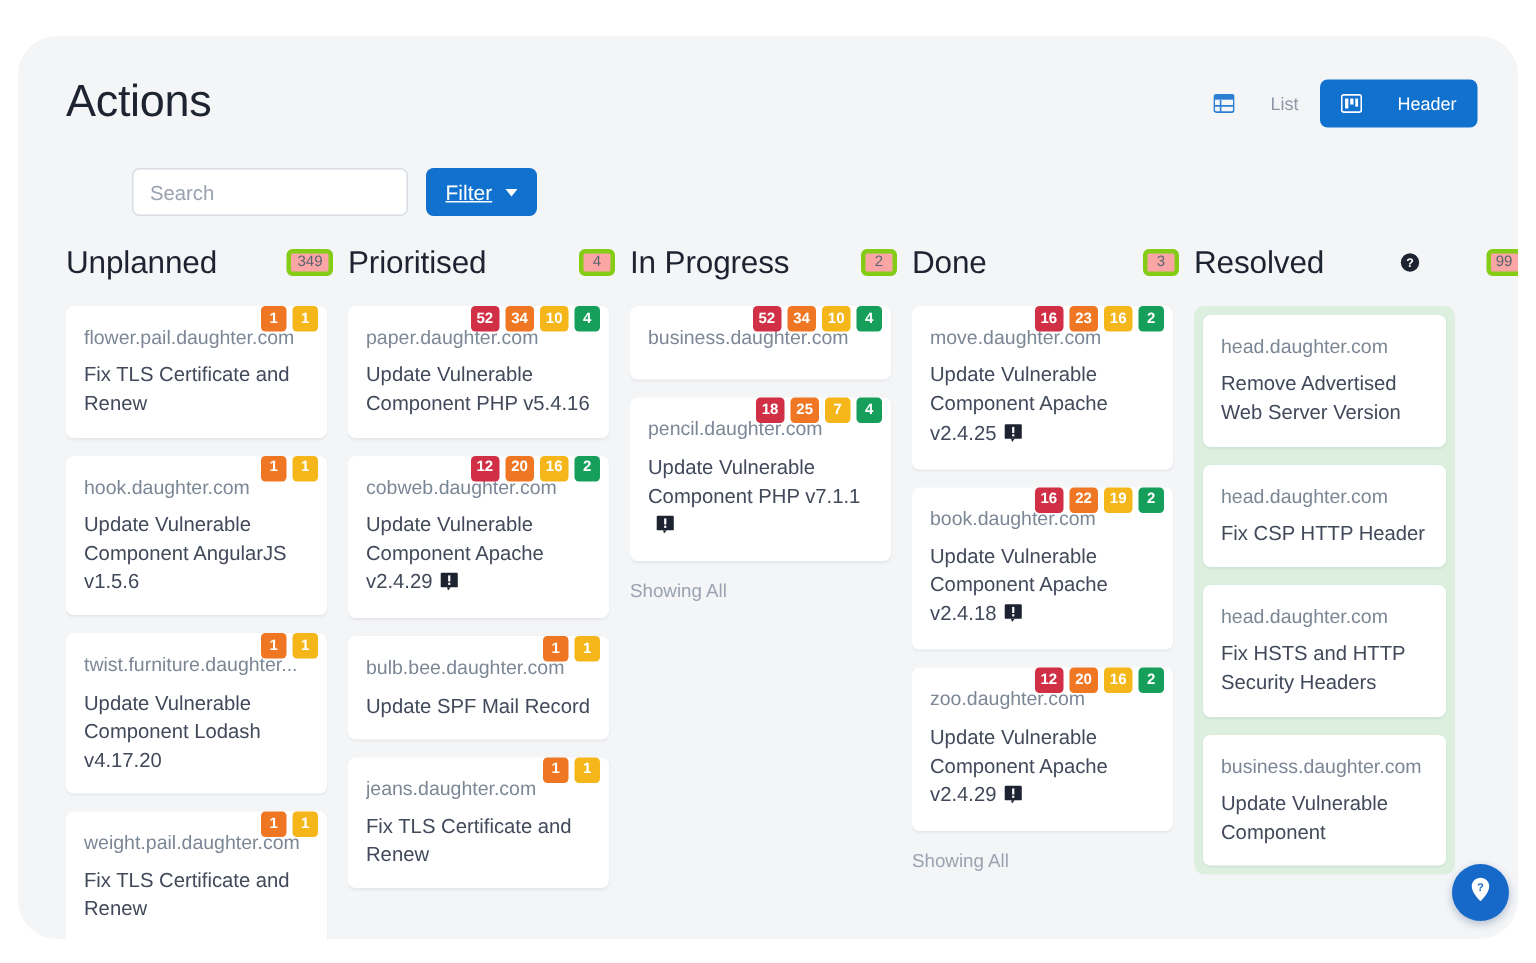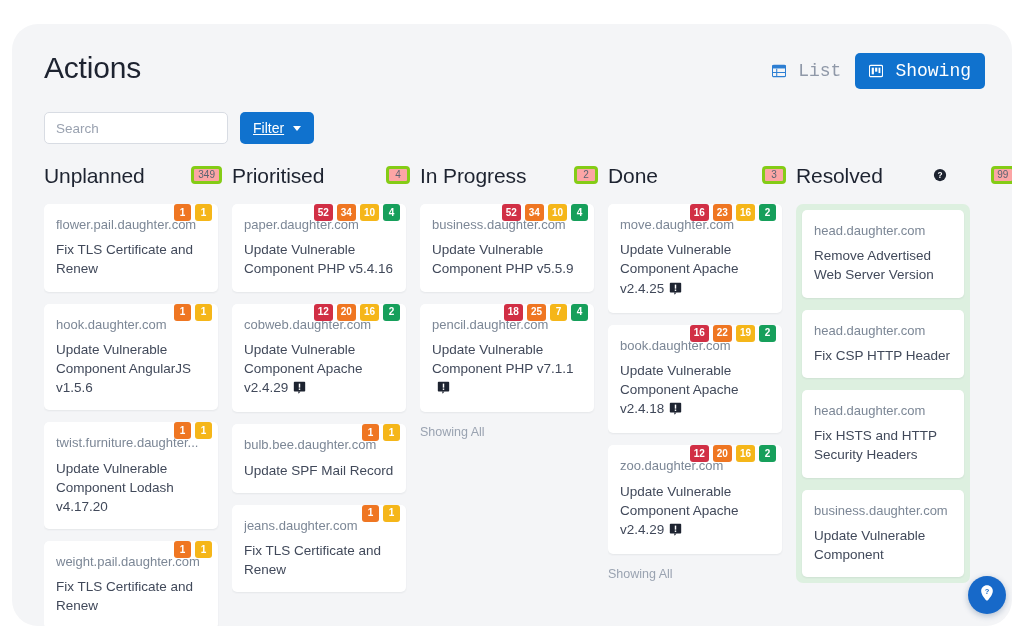--- a/index.html
+++ b/index.html
@@ -48,29 +48,28 @@
     position: absolute;
     right: 27px;
     top: 29px;
     display: flex;
     align-items: center;
     gap: 8px;
   }
   .view-btn {
     display: flex;
     align-items: center;
-    gap: 12px;
-    font-size: 18px;
+    gap: 24px;
+    font-size: 12px;
     border-radius: 5px;
     padding: 9px 14px;
     cursor: pointer;
     user-select: none;
     line-height: 1;
     box-sizing: border-box;
-    font-family: Liberation Mono, monospace;
   }
   .view-btn.inactive {
     color: #8f98a8;
     background: transparent;
     padding-right: 6px;
   }
   .view-btn.active {
     color: #ffffff;
     background: #1072ce;
   }
@@ -90,20 +89,21 @@
     height: 32px;
     box-sizing: border-box;
     border: 1px solid #d8dce3;
     background: #ffffff;
     border-radius: 5px;
     padding: 0 11px;
     font-size: 13.5px;
     font-family: "Liberation Sans", sans-serif;
     color: #3c4454;
     outline: none;
+    margin-left: 44px;
   }
   .search-input::placeholder { color: #9aa2b0; }
   .filter-btn {
     height: 32px;
     box-sizing: border-box;
     background: #1072ce;
     color: #ffffff;
     border: none;
     border-radius: 5px;
     padding: 0 13px;
@@ -296,21 +296,21 @@
       </div>
       <div class="view-btn active">
         <span class="vb-icon">
           <svg width="14" height="14" viewBox="0 0 16 16">
             <rect x="0.5" y="1.5" width="15" height="13" rx="1.6" fill="none" stroke="#ffffff" stroke-width="1.3"></rect>
             <rect x="3.1" y="4.2" width="2.5" height="7.6" fill="#ffffff"></rect>
             <rect x="7.0" y="4.2" width="2.5" height="4.6" fill="#ffffff"></rect>
             <rect x="10.9" y="4.2" width="2.1" height="6.2" fill="#ffffff"></rect>
           </svg>
         </span>
-        <span>Showing</span>
+        <span>Header</span>
       </div>
     </div>
   </div>
 
   <div class="controls-row">
     <input class="search-input" type="text" placeholder="Search" style="">
     <button class="filter-btn">
       <span>Filter</span>
       <span class="caret-down"></span>
     </button>
@@ -435,21 +435,20 @@
           <div class="col-body">
             <div class="card-wrap">
               <div class="badge-row">
                 <div class="badge" style="background: rgb(209, 47, 69);">52</div>
                 <div class="badge" style="background: rgb(239, 118, 34);">34</div>
                 <div class="badge" style="background: rgb(245, 182, 25);">10</div>
                 <div class="badge" style="background: rgb(22, 159, 91);">4</div>
               </div>
               <div class="card">
                 <div class="card-host">business.daughter.com</div>
-                <div class="card-title"><span>Update Vulnerable Component PHP v5.5.9</span></div>
               </div>
             </div>
             <div class="card-wrap">
               <div class="badge-row">
                 <div class="badge" style="background: rgb(209, 47, 69);">18</div>
                 <div class="badge" style="background: rgb(239, 118, 34);">25</div>
                 <div class="badge" style="background: rgb(245, 182, 25);">7</div>
                 <div class="badge" style="background: rgb(22, 159, 91);">4</div>
               </div>
               <div class="card">

